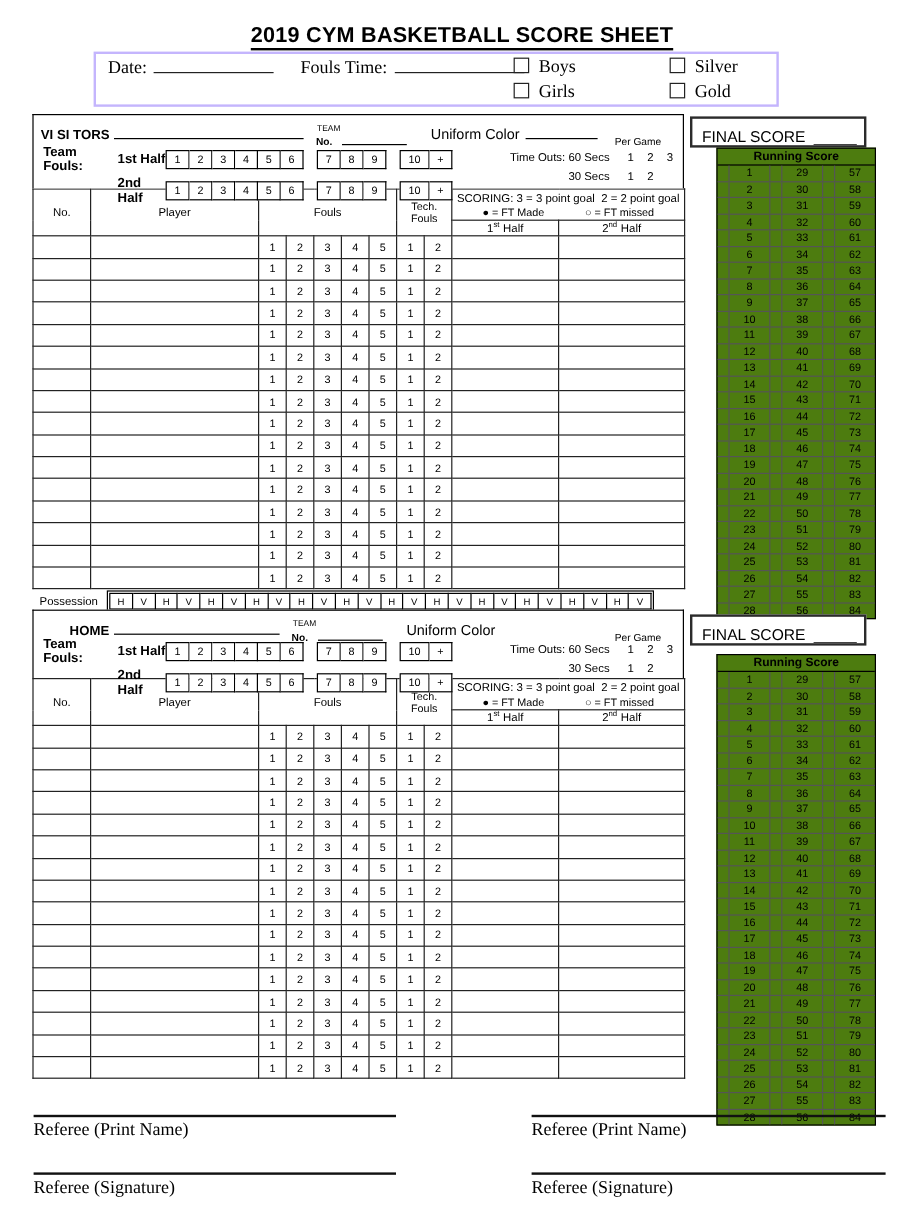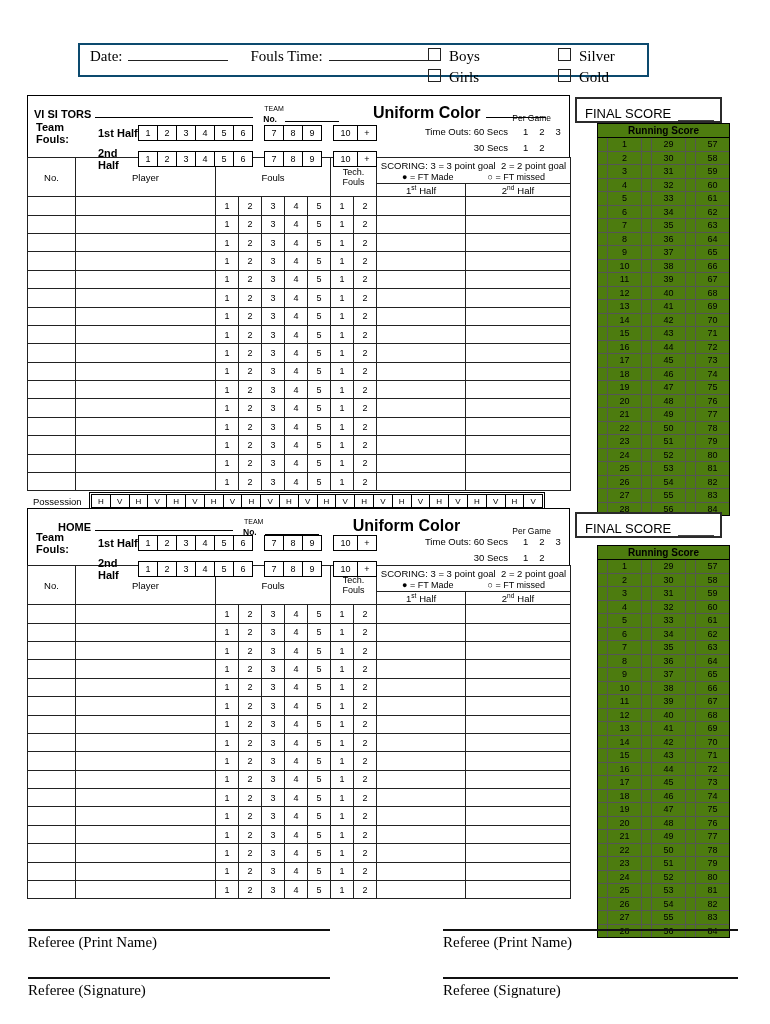--- a/index.html
+++ b/index.html
@@ -5,22 +5,22 @@
   html,body{margin:0;padding:0;background:#fff;}
   .page{position:relative;width:770px;height:1024px;background:#fff;
         font-family:"Liberation Sans",sans-serif;color:#000;overflow:hidden;}
 
   
   .title{position:absolute;top:19px;left:0;width:100%;text-align:center;}
   .title span{font-size:18px;font-weight:bold;letter-spacing:.2px;
               border-bottom:2.5px solid #000;padding-bottom:1px;}
 
   
-  .info-box{position:absolute;left:78px;top:43px;width:571px;height:34px;
-            border:2px solid #0c4a6e;box-sizing:border-box;padding:1px 10px;
+  .info-box{position:absolute;left:78px;top:43px;width:571px;height:46px;
+            border:2px solid #c4b5fd;box-sizing:border-box;padding:1px 10px;
             font-family:"Liberation Serif",serif;font-size:15px;}
   .info-row{display:flex;align-items:baseline;height:22px;}
   .blank{border-bottom:1.3px solid #222;height:14px;display:inline-block;}
   .w100{width:100px;margin-left:6px;margin-right:22px;}
   .w105{width:108px;margin-left:6px;}
   .w240{width:243px;margin-left:6px;}
   .cb-col{position:absolute;top:3px;}
   .cb-row{display:flex;align-items:flex-start;height:21px;}
   .cb{width:11px;height:11px;border:1.5px solid #222;margin-right:8px;flex:none;}
 
@@ -29,21 +29,21 @@
   .sec-header{position:relative;border:1.5px solid #000;border-bottom:0;box-sizing:border-box;background:#fff;}
   .sh-row1{display:flex;align-items:baseline;padding:8px 6px 0 6px;}
   .team-name{font-weight:bold;font-size:11px;white-space:pre;}
   .home-sec .team-name{margin-left:24px;}
   .name-line{border-bottom:1.5px solid #000;height:11px;width:158px;margin-left:4px;}
   .home-sec .name-line{width:138px;}
   .team-block{display:inline-flex;flex-direction:column;margin-left:10px;position:relative;top:-7px;}
   .team-word{font-size:7px;margin-left:1px;}
   .no-row{display:flex;align-items:baseline;font-size:8.5px;font-weight:bold;}
   .no-line{width:54px;border-bottom:1.5px solid #000;height:9px;margin-left:8px;}
-  .uniform{font-weight:bold;font-size:16px;margin-left:34px;}
+  .uniform{font-weight:normal;font-size:12px;margin-left:20px;}
   .uni-line{width:60px;border-bottom:1.5px solid #000;height:9px;margin-left:5px;}
   .per-game{position:absolute;top:17px;right:18px;font-size:8.5px;}
   .fouls-area{position:absolute;left:8px;top:25px;display:grid;
               grid-template-columns:62px 40px auto;row-gap:2px;align-items:center;}
   .home-sec .fouls-area{top:22px;}
   .tf-label,.half-label{font-size:11px;font-weight:bold;}
   .fgroups{display:flex;align-items:center;}
   .fg{display:inline-flex;margin-right:11px;}
   .fc{width:18px;height:14px;border:1px solid #000;font-size:9px;
       display:flex;align-items:center;justify-content:center;background:#fff;}
@@ -97,20 +97,23 @@
   
   .ref{position:absolute;}
   .ref-line{border-top:2.5px solid #111;margin-bottom:3px;}
   .ref-label{font-family:"Liberation Serif",serif;font-size:15px;}
 </style>
 </head>
 <body>
 
 <div class="page">
 
+  <div class="title">
+    <span>2019 CYM BASKETBALL SCORE SHEET</span>
+  </div>
 
   <div class="info-box">
     <div class="info-row">
       <span>Date:</span>
       <span class="blank w100"></span>
       <span>Fouls Time:</span>
       <span class="blank w105"></span>
     </div>
     <div class="cb-col" style="left:348px;">
       <div class="cb-row">

